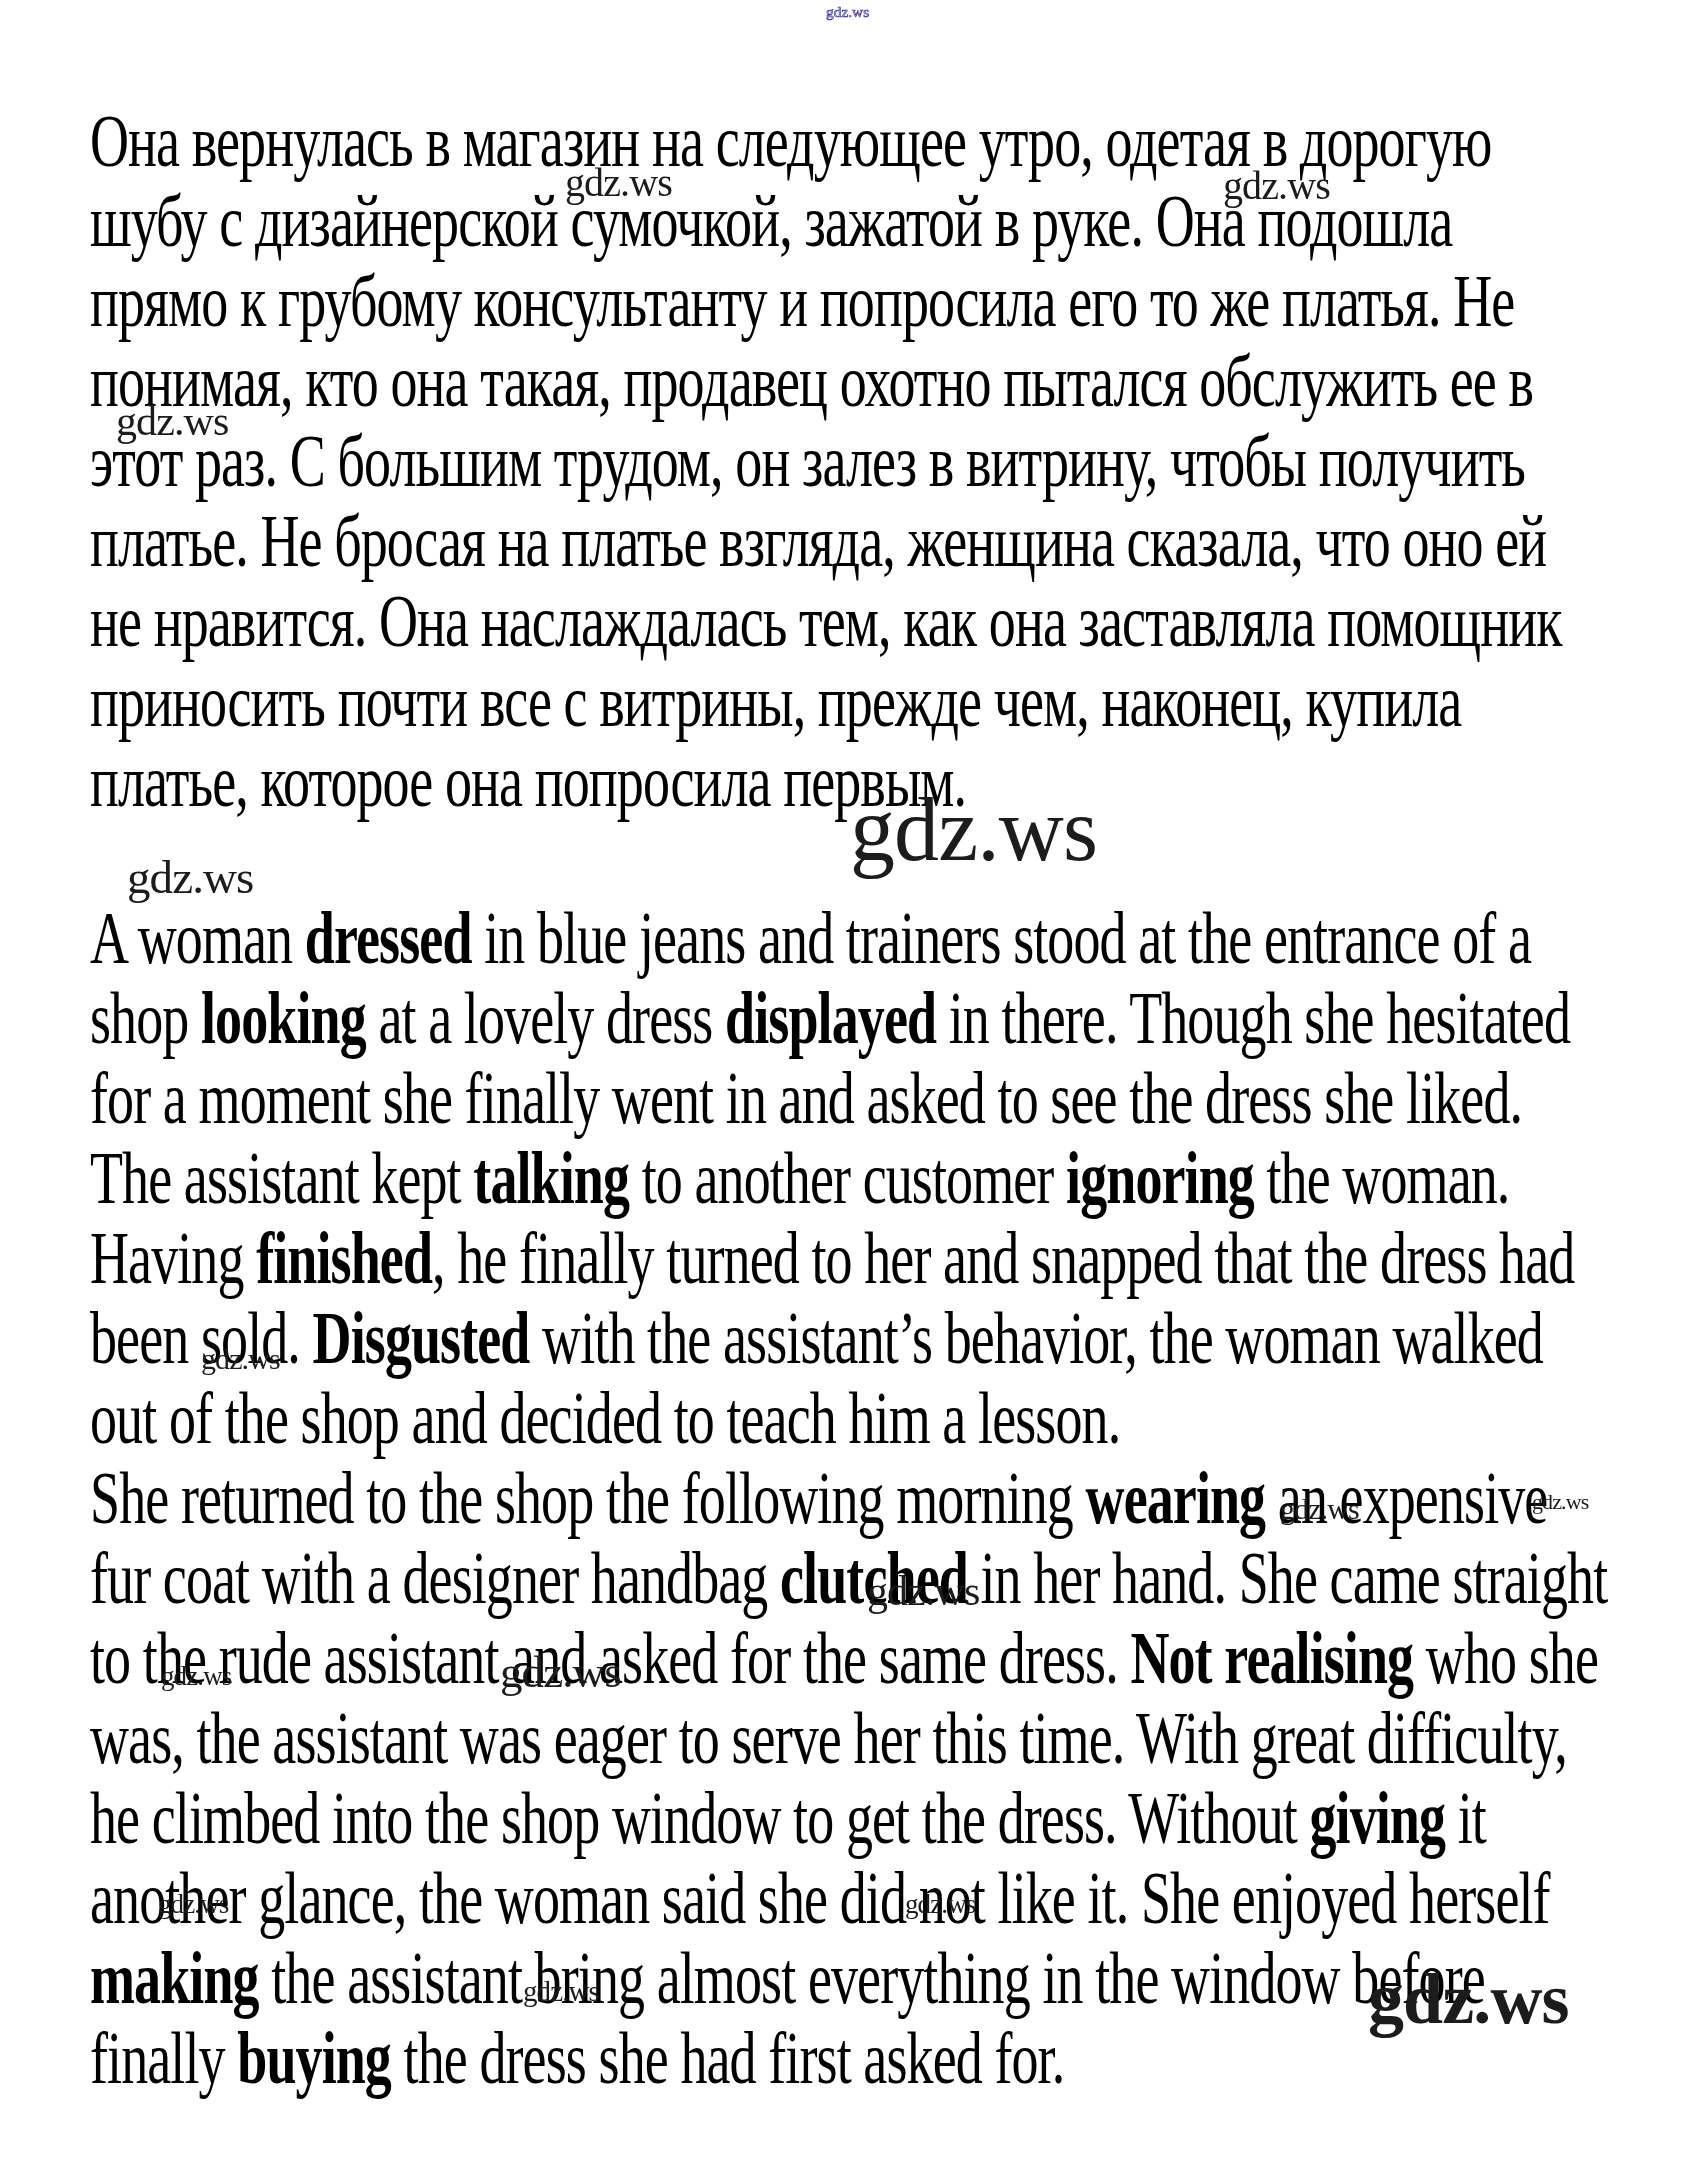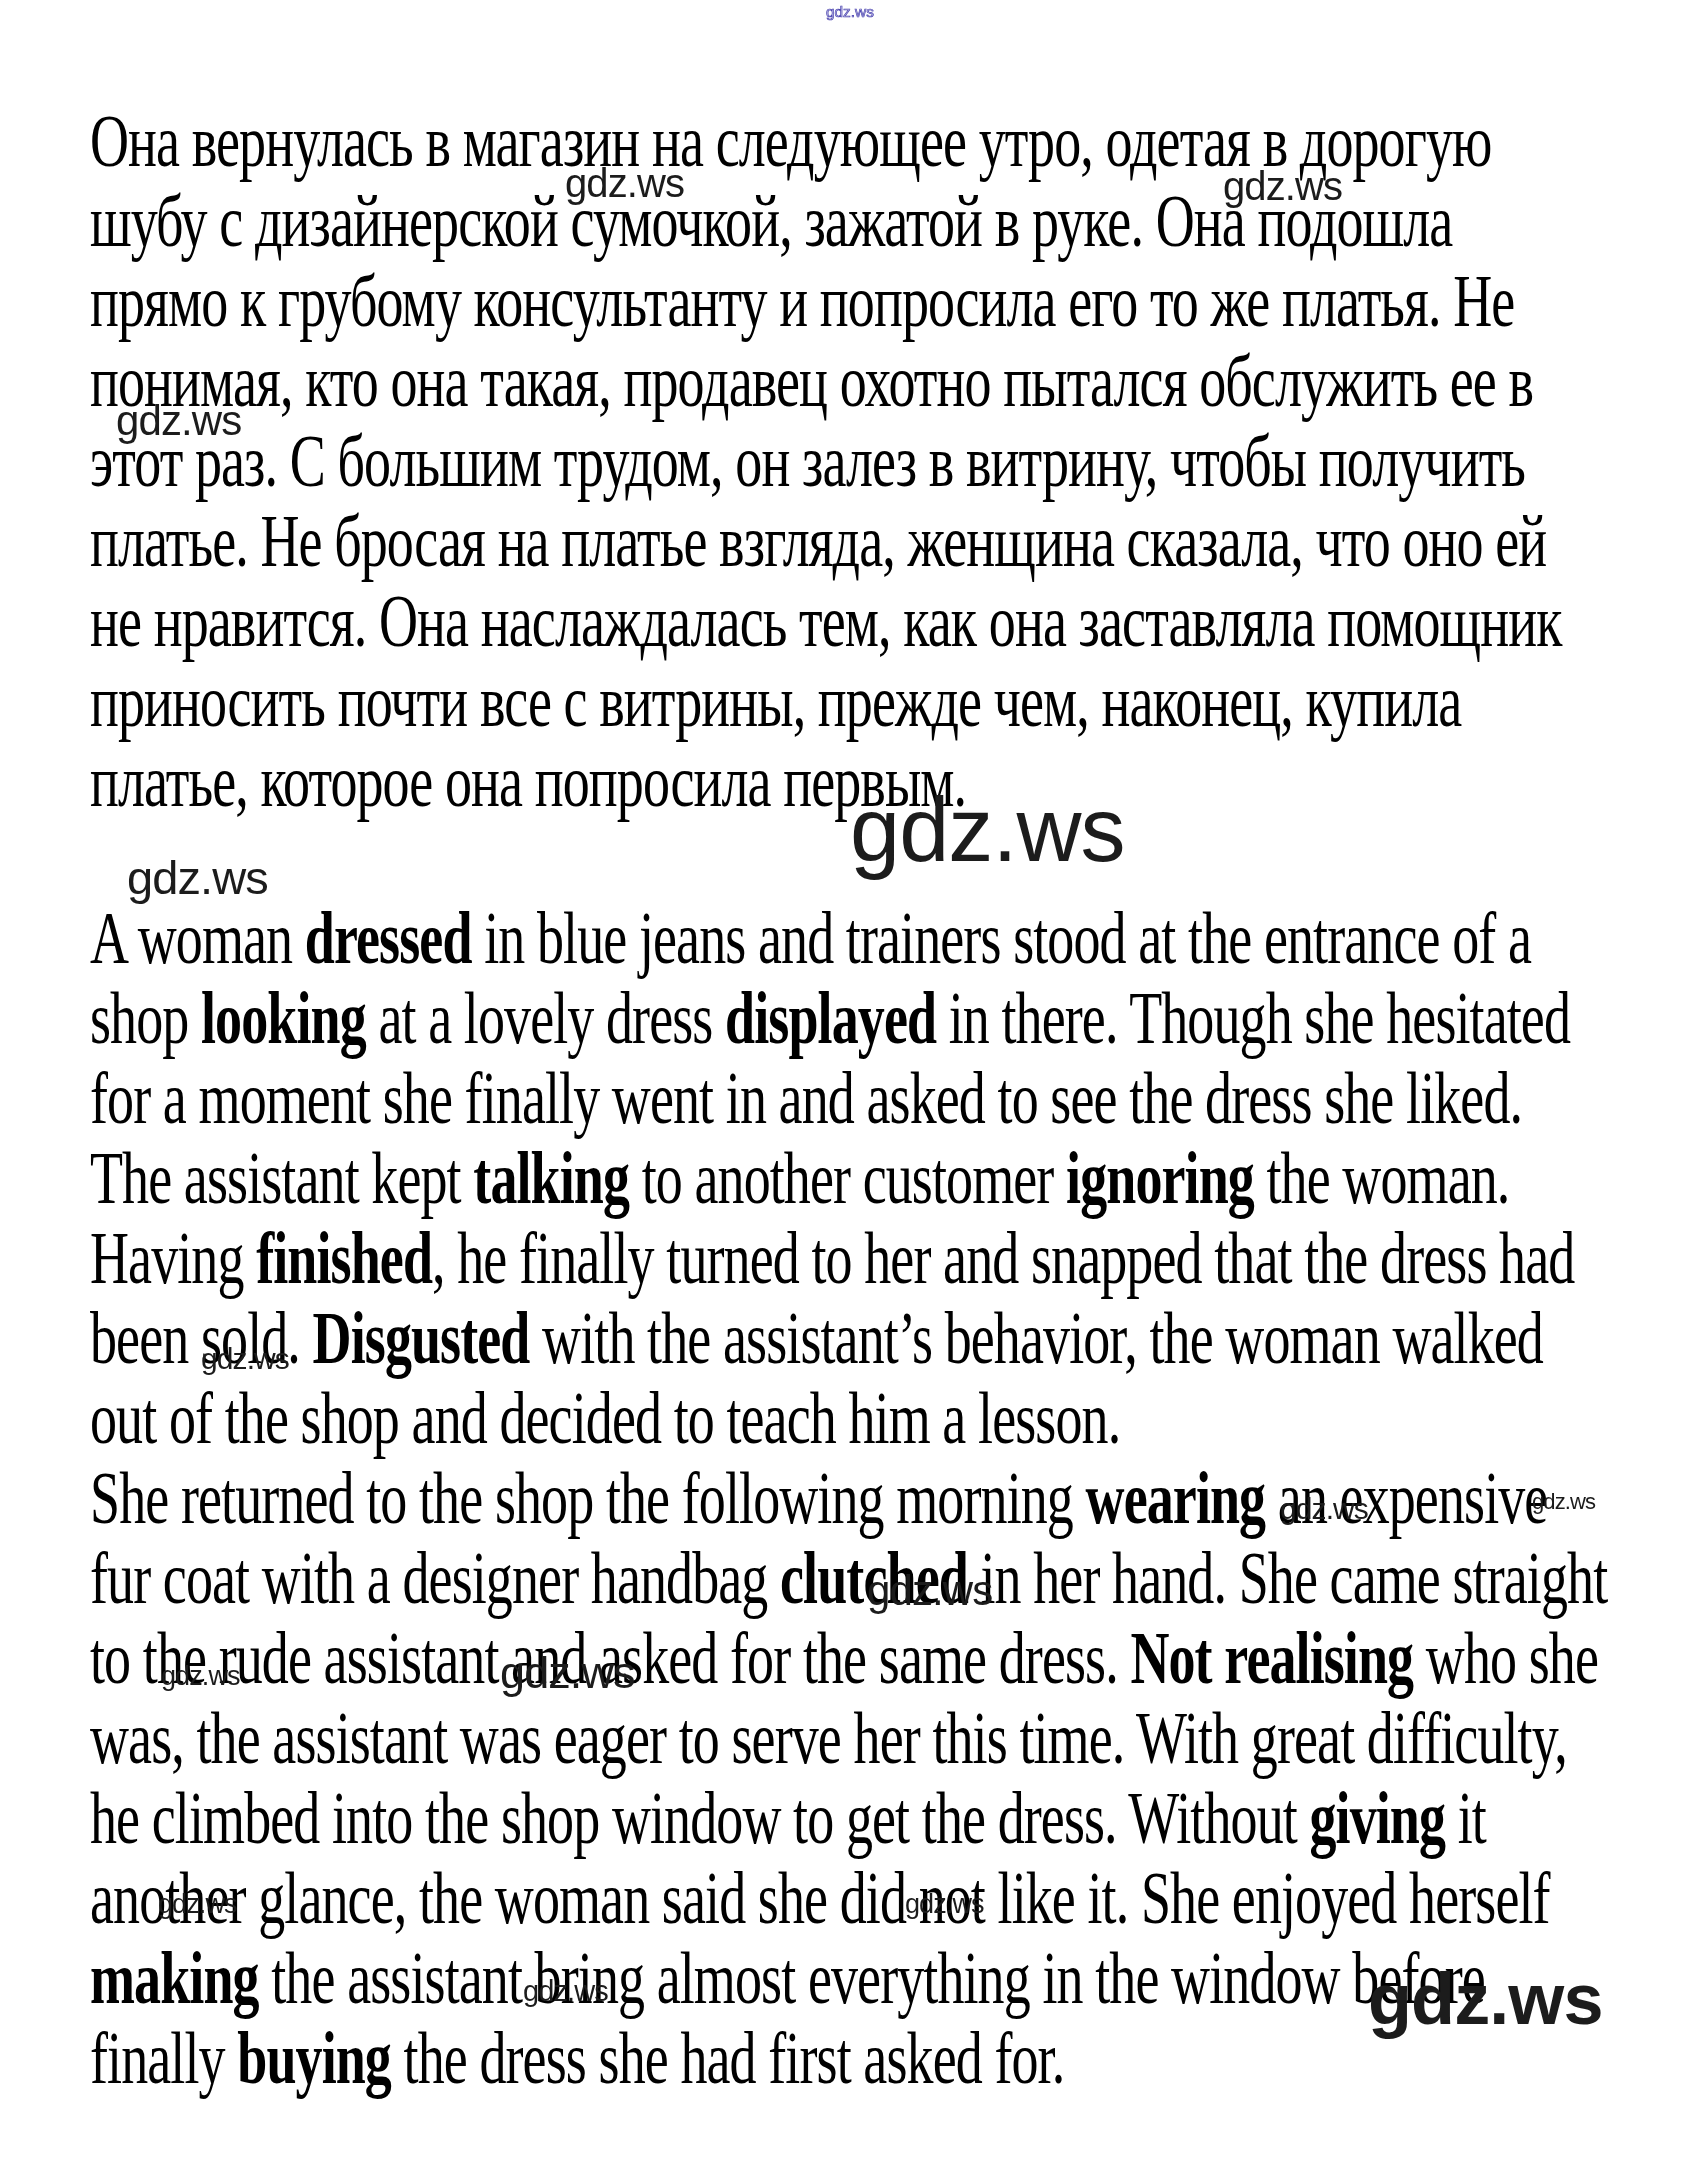--- a/index.html
+++ b/index.html
@@ -25,21 +25,21 @@
     height:80px;
     line-height:80px;
     transform:scaleY(1.38);
     transform-origin:0 72%;
   }
   .para .line b{font-weight:bold;}
   #ru-para{top:108px;}
   #en-para{top:905px;font-family:Liberation Serif, serif;}
   .wm{
     position:absolute;
-    font-family:Liberation Sans, sans-serif;
+    font-family:Liberation Serif, serif;
     line-height:1;
     white-space:nowrap;
     letter-spacing:-0.9px;
   }
   .wm.blue{
     -webkit-text-stroke:0.7px #4a43b0;
     letter-spacing:0;
   }
 </style>
 </head>

